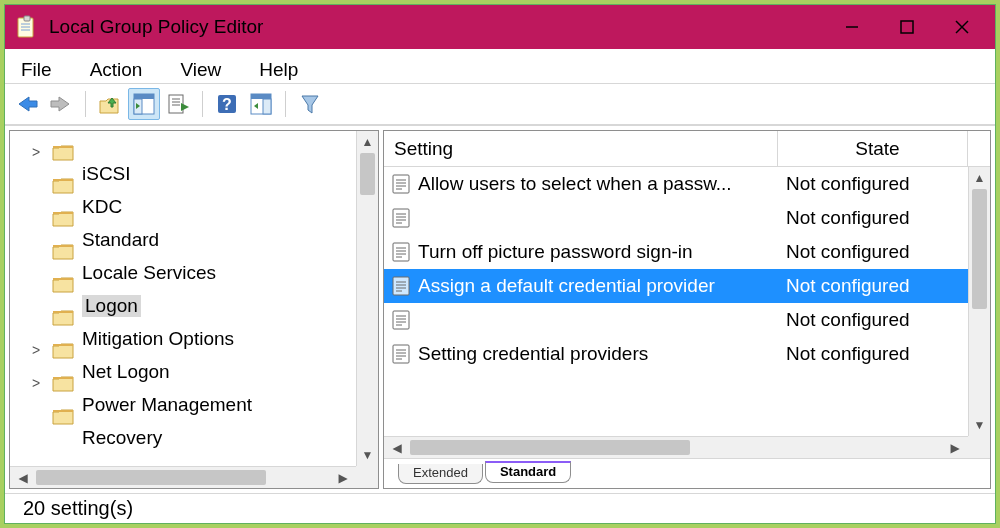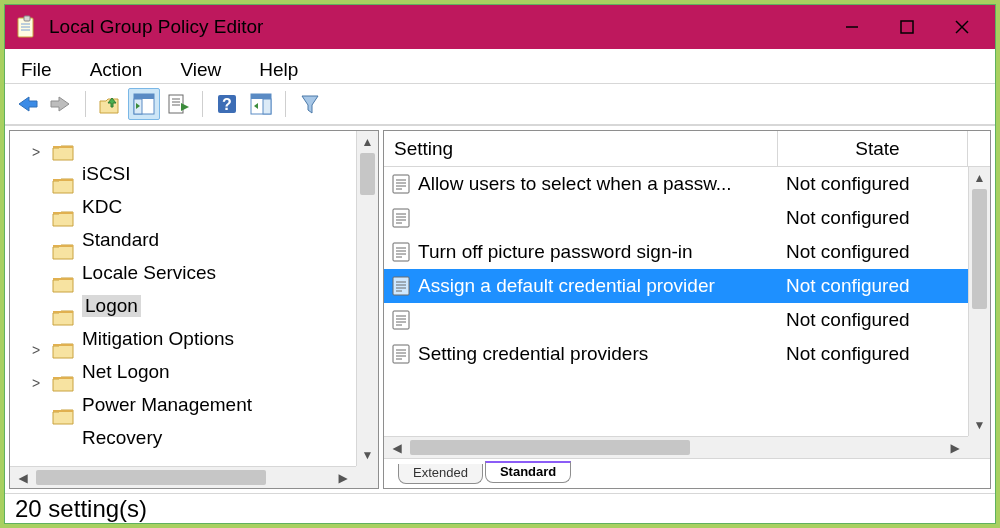--- a/index.html
+++ b/index.html
@@ -164,21 +164,21 @@
     padding:1px 14px 3px; margin-right:2px;
     background:#fff; position:relative; top:-1px;
   }
   .tab.inactive { background:#f4f4f4; color:#333; top:0;}
   .tab.active { border-top:2px solid #8b5cf6; margin-top:-1px;font-weight:bold;}
 
   
   .statusbar {
     height:30px; border-top:1px solid #d7d7d7;
     display:flex; align-items:center;
-    padding-left:10px; font-size:24px; color:#000;
+    padding-left:18px; font-size:20px; color:#000;
   }
 
   
   .folder svg rect.band { fill:#e0b050; }
   .folder svg path.body { fill:#f7e3a1; stroke:#c9a23e; }
 </style>
 </head>
 <body>
 
 <div class="window">

